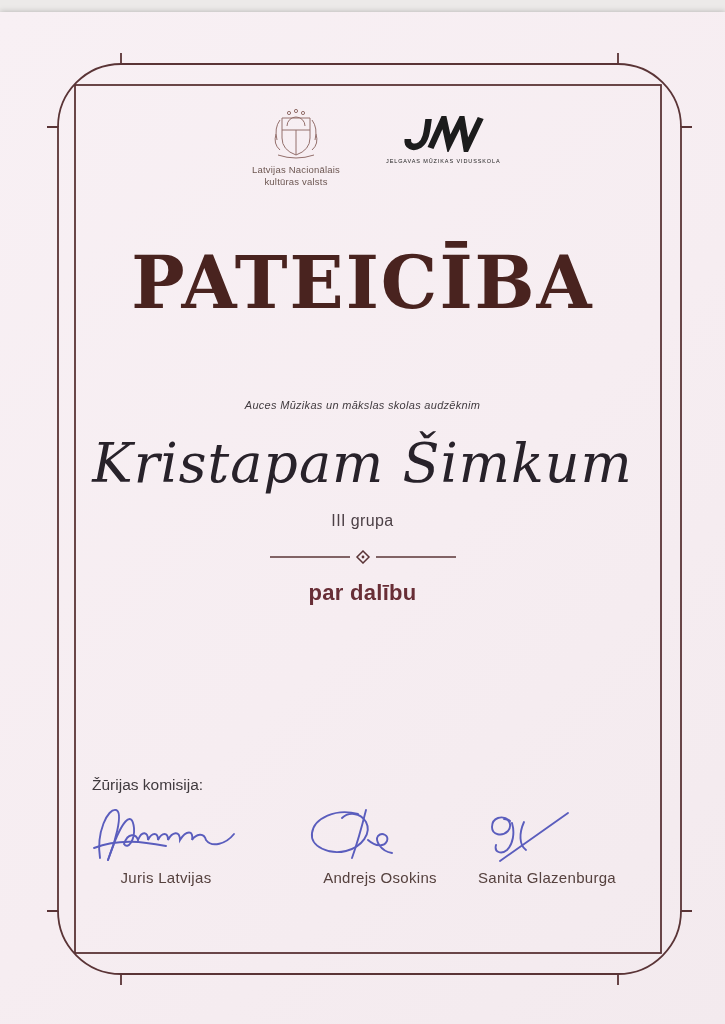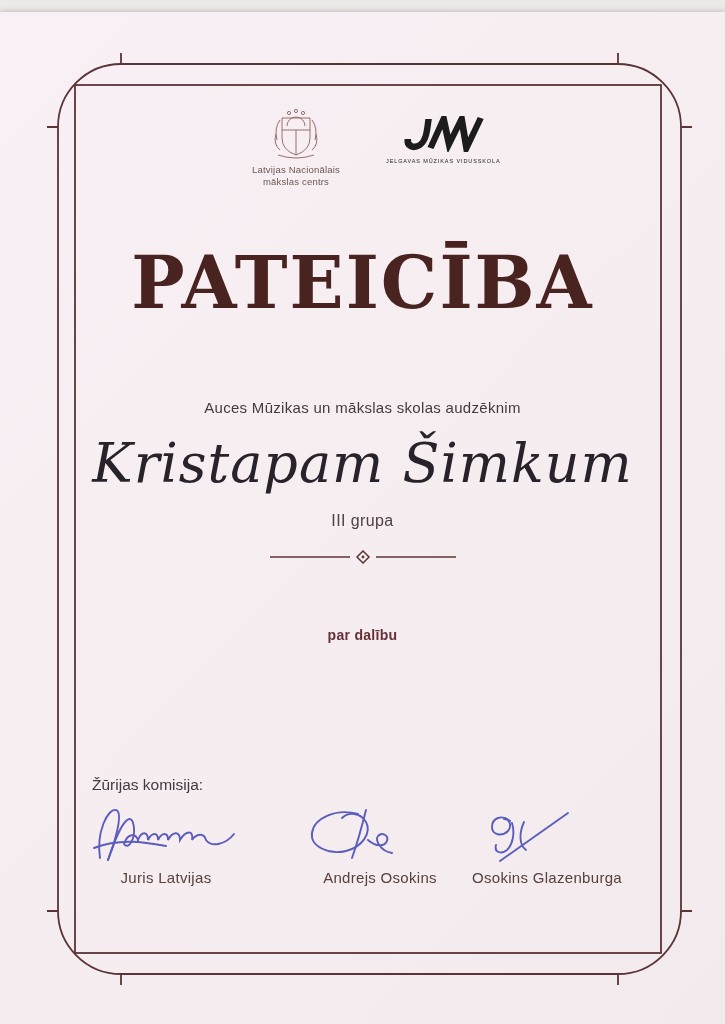--- a/index.html
+++ b/index.html
@@ -16,29 +16,29 @@
   .org-left{top:96px;left:248px;width:96px;text-align:center;color:#6d5752;}
   .org-left .cap{font-size:9.5px;line-height:12px;letter-spacing:.2px;}
   .org-right{top:104px;left:386px;width:110px;text-align:center;}
   .org-right .cap{font-size:5.5px;letter-spacing:.9px;color:#222;margin-top:2px;white-space:nowrap;}
 
   .title{
     top:228px;font-family:"DejaVu Serif","Liberation Serif",serif;
     font-weight:bold;font-size:71px;letter-spacing:2px;color:#49231f;
     transform:scaleY(1.04);
   }
-  .intro{top:387px;font-size:15px;color:#413b3f;letter-spacing:.3px;}
+  .intro{top:387px;font-size:11px;color:#413b3f;letter-spacing:.3px;font-style:italic;}
   .name{
     top:420px;font-family:"DejaVu Serif","Liberation Serif",serif;
     font-style:italic;font-size:54px;color:#28222a;letter-spacing:1px;
   }
   .group{top:500px;font-size:16px;color:#4c4046;letter-spacing:.4px;}
   .divider{top:538px;left:268px;}
 
-  .reason-intro{top:615px;font-size:14px;font-weight:bold;color:#682e36;letter-spacing:.3px;}
+  .reason-intro{top:568px;font-size:22px;font-weight:bold;color:#682e36;letter-spacing:.3px;}
   .reason-lines{top:608px;font-size:17px;font-weight:bold;color:#682e36;line-height:24.5px;letter-spacing:.3px;}
 
   .jury-label{top:764px;left:92px;font-size:15.5px;color:#403a3e;}
   .sig{position:absolute;}
   .sig1{left:92px;top:790px;}
   .sig2{left:302px;top:794px;}
   .sig3{left:482px;top:797px;}
   .jname{top:857px;font-size:15px;color:#55413e;letter-spacing:.3px;text-align:center;position:absolute;}
   .jname1{left:86px;width:160px;}
   .jname2{left:300px;width:160px;}
@@ -75,21 +75,21 @@
           <circle cx="33" cy="5" r="1.6"></circle>
         <path d="M12,10 H40 V30 Q40,42 26,47 Q12,42 12,30 Z"></path>
         <path d="M12,22 H40 M26,22 V47"></path>
         <path d="M17,18 A9,9 0 0 1 35,18"></path>
         <path d="M10,12 Q4,20 7,32 M6,26 Q3,36 10,42"></path>
         <path d="M42,12 Q48,20 45,32 M46,26 Q49,36 42,42"></path>
         <path d="M8,47 Q26,53 44,47"></path>
       </g>
     </svg>
     <div class="cap">Latvijas Nacionālais</div>
-    <div class="cap">mākslas centrs</div>
+    <div class="cap">kultūras valsts</div>
   </div>
 
   <div class="abs org-right">
     <svg width="96" height="36" viewBox="0 0 96 36">
       <g transform="skewX(-8) translate(14,0)" stroke="#1c1c1c" stroke-width="6.5" fill="none" stroke-linejoin="miter">
         <path d="M22,3 C22,14 23,24 17,29 C11,33 4,30 4,23"></path>
         <path d="M28,32 L37,3 L46,28 L55,3 L64,32 L74,2"></path>
       </g>
     </svg>
     <div class="cap">JELGAVAS MŪZIKAS VIDUSSKOLA</div>
@@ -133,16 +133,16 @@
     <g stroke="#4a4eb8" stroke-width="1.9" fill="none" stroke-linecap="round" opacity="0.9">
       <path d="M28,12 C20,5 10,9 10,18 C10,26 20,28 26,22 C30,17 28,10 22,10"></path>
       <path d="M30,14 C33,24 31,35 25,41 C19,46 12,43 14,36"></path>
       <path d="M42,13 C37,24 37,36 44,41"></path>
       <path d="M18,52 L86,4"></path>
     </g>
   </svg>
 
   <div class="jname jname1">Juris Latvijas</div>
   <div class="jname jname2">Andrejs Osokins</div>
-  <div class="jname jname3">Osokins Glazenburga</div>
+  <div class="jname jname3">Sanita Glazenburga</div>
 
 
 </div>
 
 </body></html>

